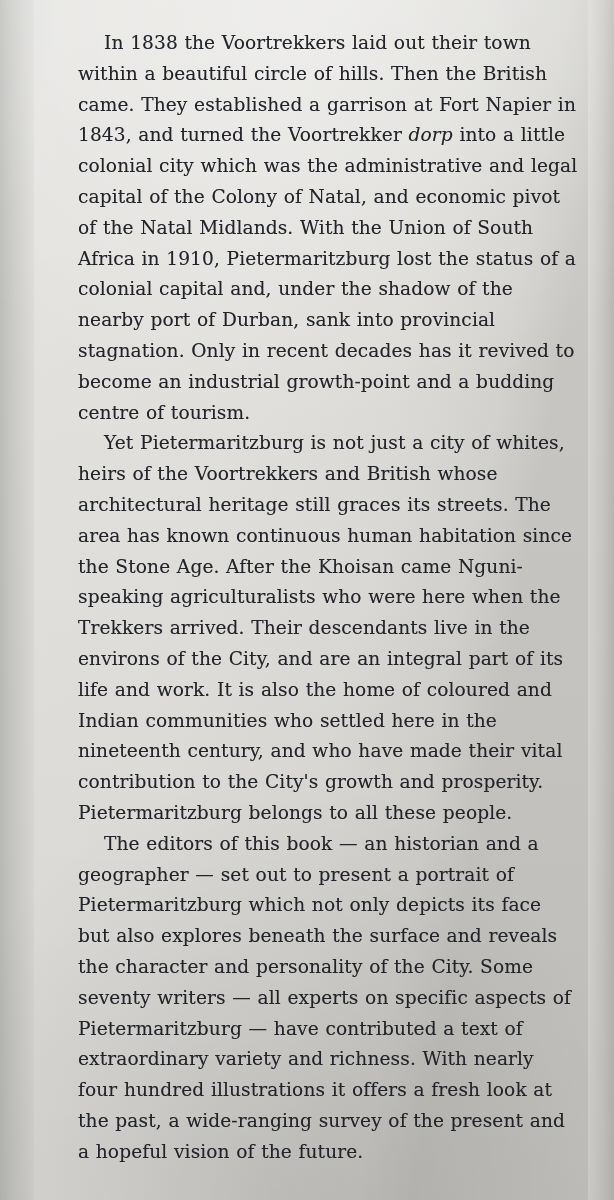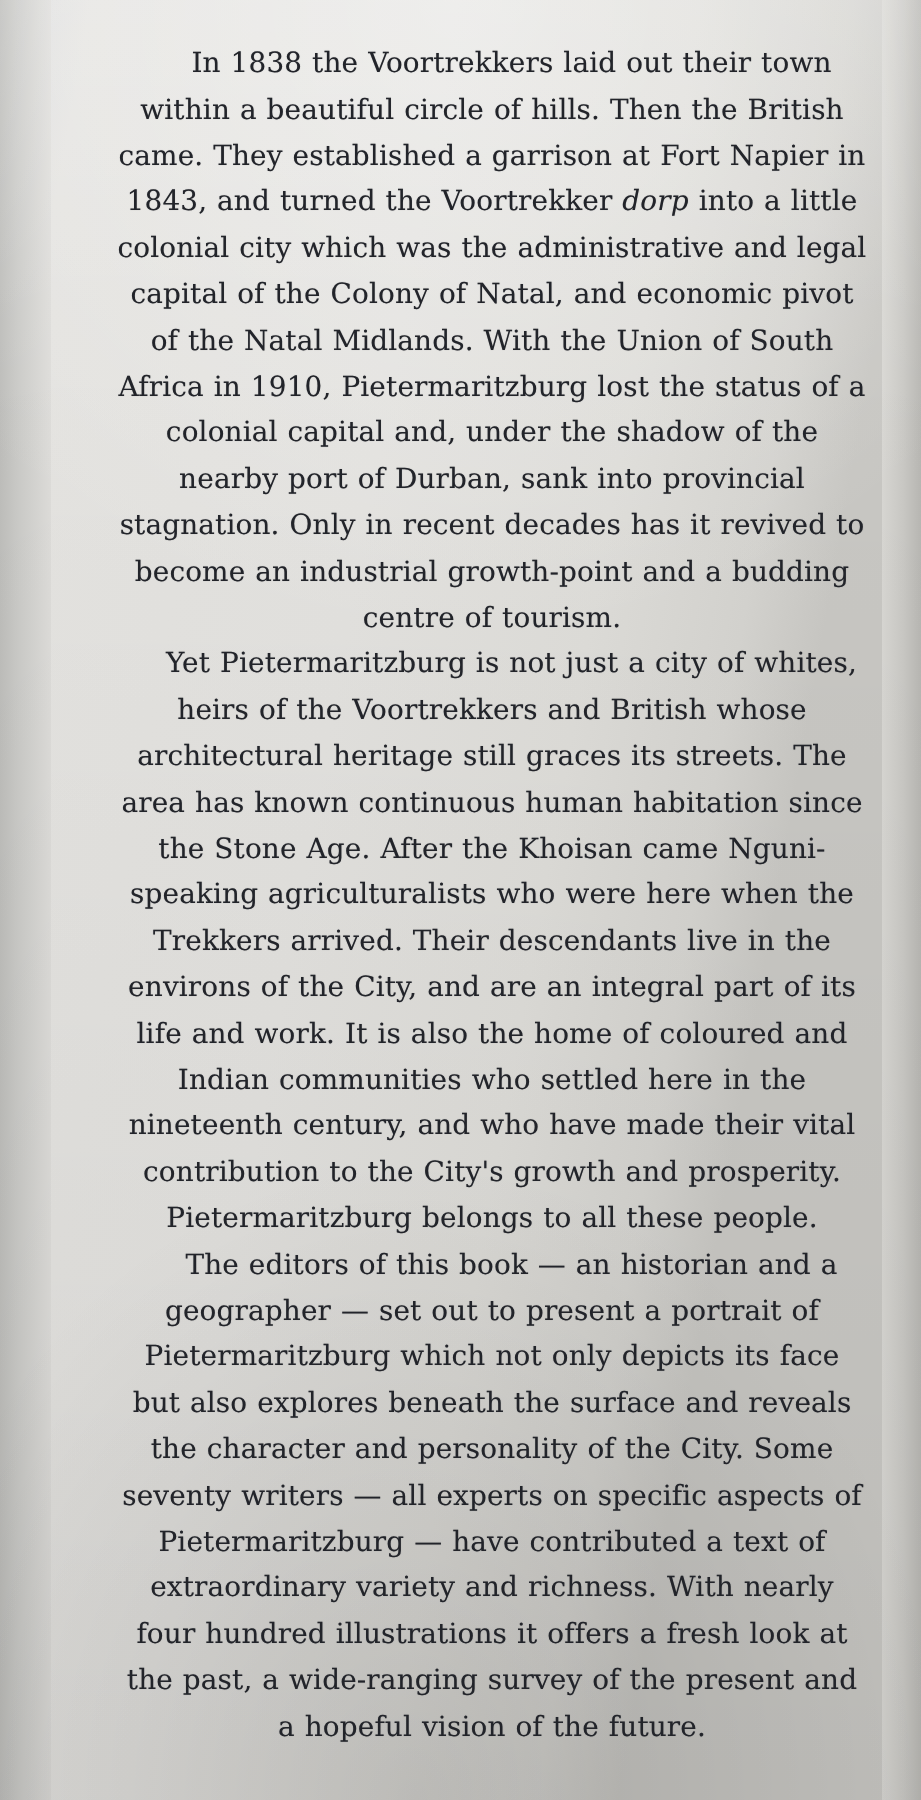--- a/index.html
+++ b/index.html
@@ -64,21 +64,21 @@
     z-index: 4;
   }
 
   p.para {
     margin: 0;
     color: #22242a;
     font-size: 18.6px;
     line-height: 30.8px;
     letter-spacing: 0.1px;
     word-spacing: 0.6px;
-    text-align: center;
+    text-align: left;
     text-indent: 26px;
     font-family: "DejaVu Serif", serif;
     text-shadow: 0 0 0.6px rgba(40,42,48,0.35);
   }
   p.para + p.para {
     margin-top: 0;
   }
   em.italic {
     font-style: italic;
   }

